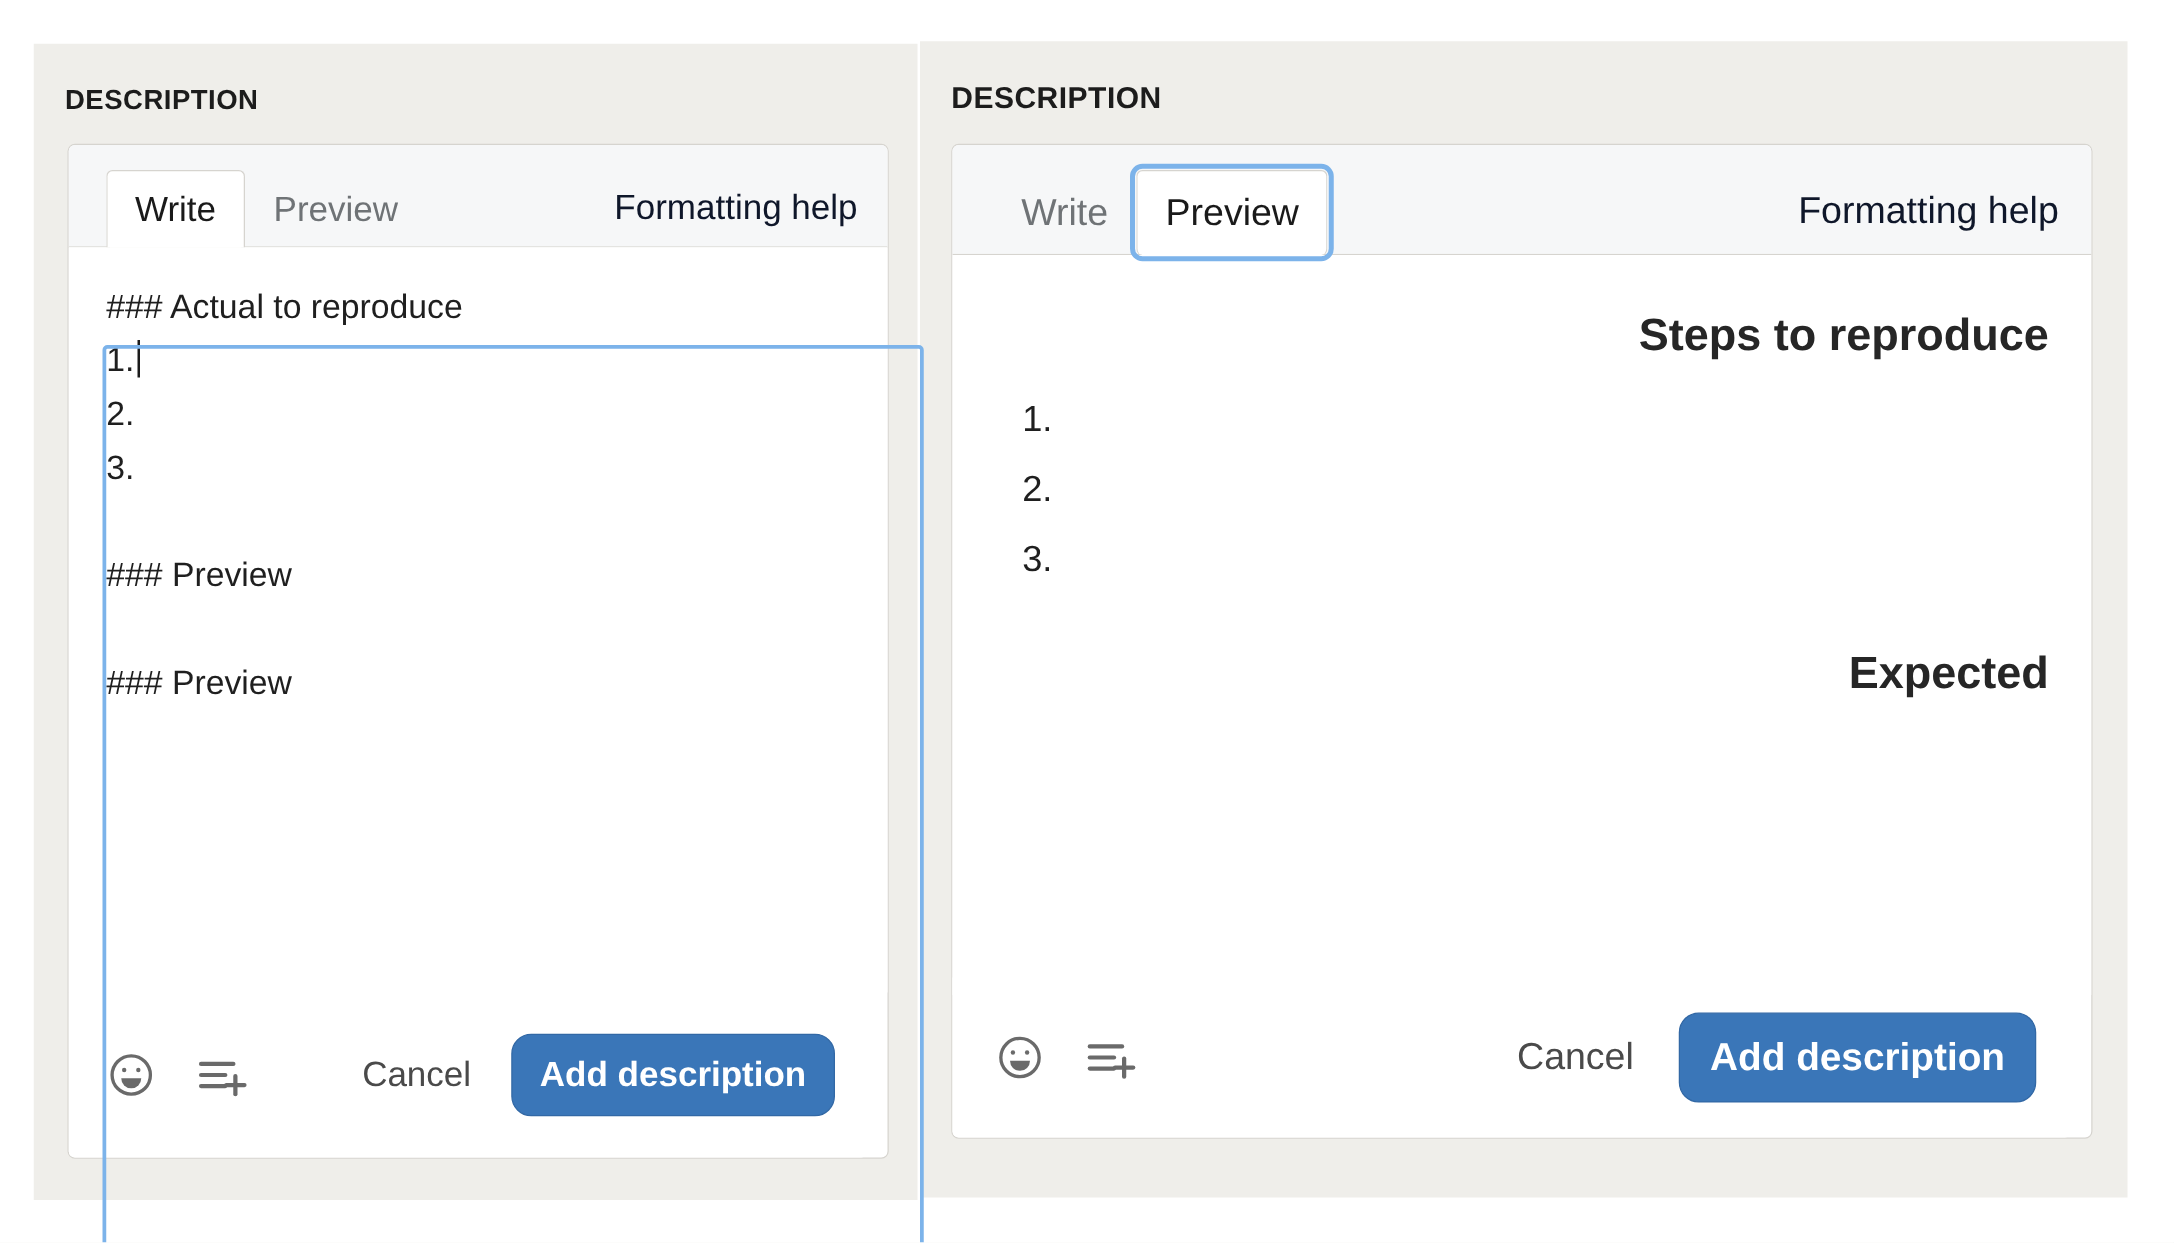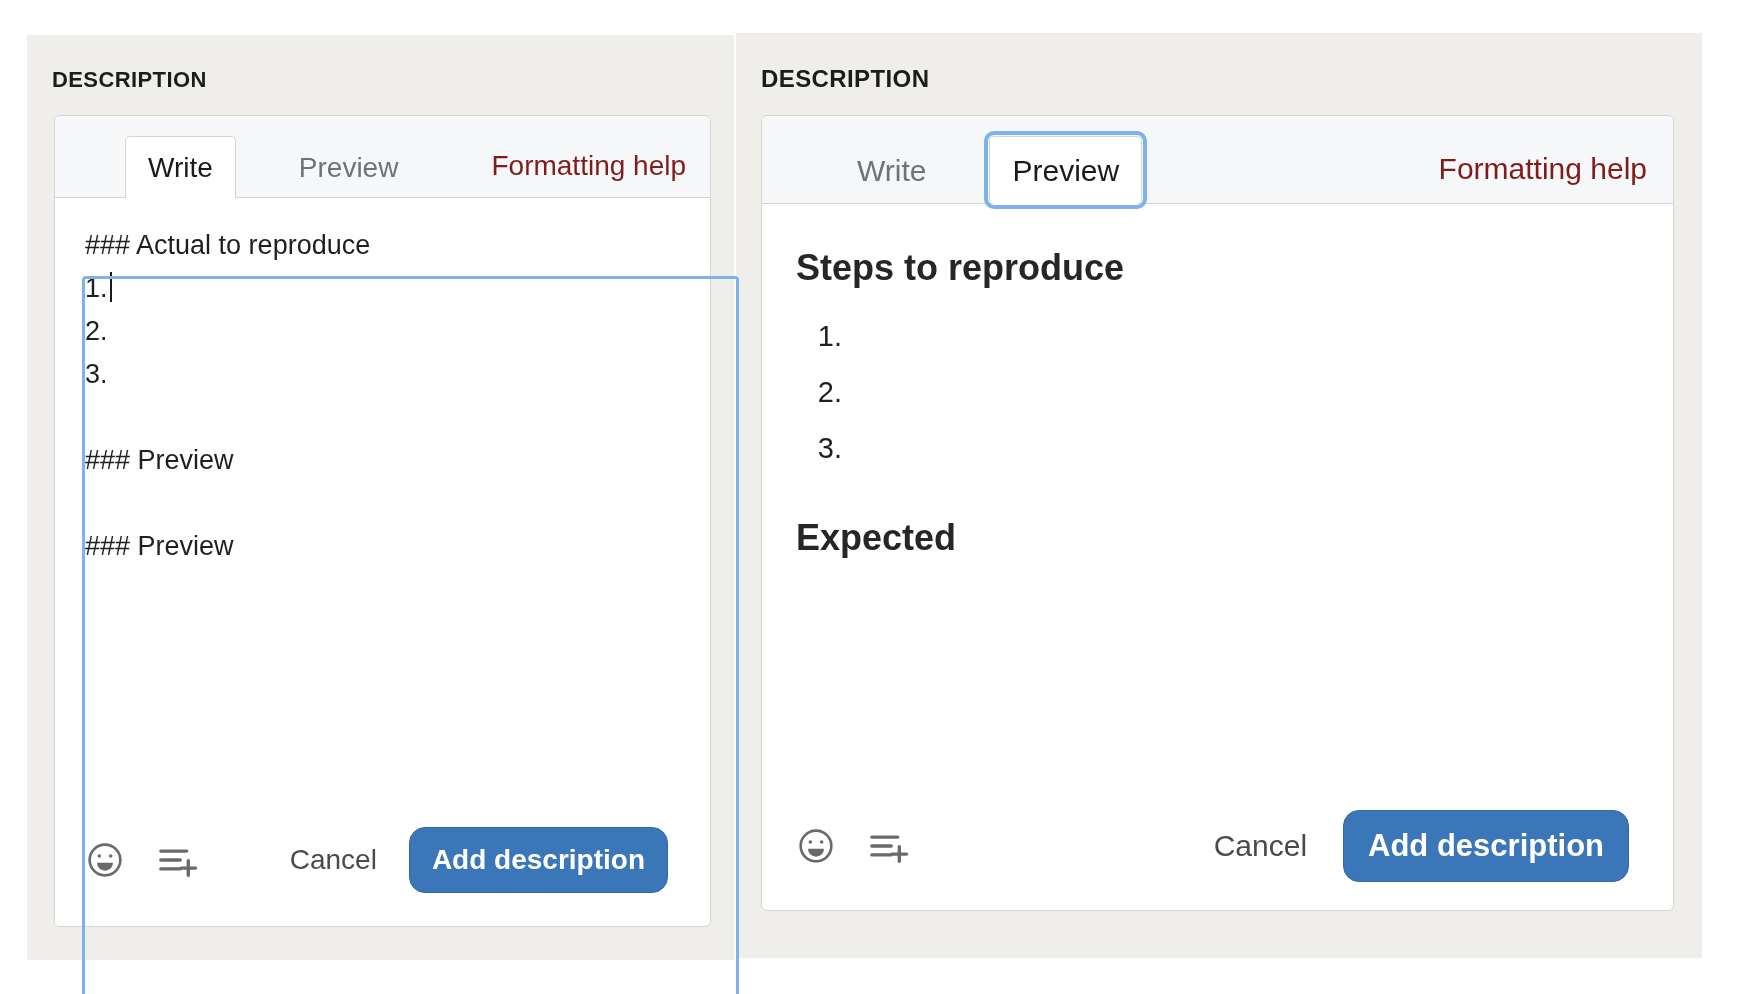--- a/index.html
+++ b/index.html
@@ -63,21 +63,20 @@
   
   .tabbar {
     position: relative;
     height: 82px;
     background: #f6f7f8;
     border-bottom: 1px solid #d6d4cf;
     border-top-left-radius: 5px;
     border-top-right-radius: 5px;
     display: flex;
     align-items: flex-end;
-    gap: 40px;
   }
   .editor-right .tabbar { height: 88px; }
 
   .tab {
     position: relative;
     font-size: 28px;
     color: #6f7376;
     padding: 0 22px;
     height: 62px;
     line-height: 62px;
@@ -103,21 +102,21 @@
     border-radius: 5px;
     z-index: 6;
   }
   .tab-spacer-left { width: 30px; }
   .editor-right .tab-spacer-left { width: 32px; }
 
   .formatting-help {
     margin-left: auto;
     margin-right: 24px;
     font-size: 28px;
-    color: #7f1d1d;
+    color: #0f172a;
     line-height: 62px;
     height: 62px;
     white-space: nowrap;
     text-decoration: none;
   }
   .editor-right .formatting-help { font-size: 30px; height: 68px; line-height: 68px; margin-right: 26px; }
 
   
   .write-body {
     position: relative;
@@ -148,20 +147,21 @@
     height: 592px;
     background: #ffffff;
     padding: 28px 34px 0 34px;
   }
   .preview-body h3 {
     margin: 14px 0 18px 0;
     font-size: 36px;
     line-height: 44px;
     font-weight: 700;
     color: #262626;
+    text-align: right;
   }
   .preview-body h3.second { margin-top: 40px; }
   .preview-body h3.third  { margin-top: 34px; }
   .preview-body ol {
     margin: 0 0 0 0;
     padding-left: 54px;
     list-style: decimal;
   }
   .preview-body ol li {
     font-size: 29px;

